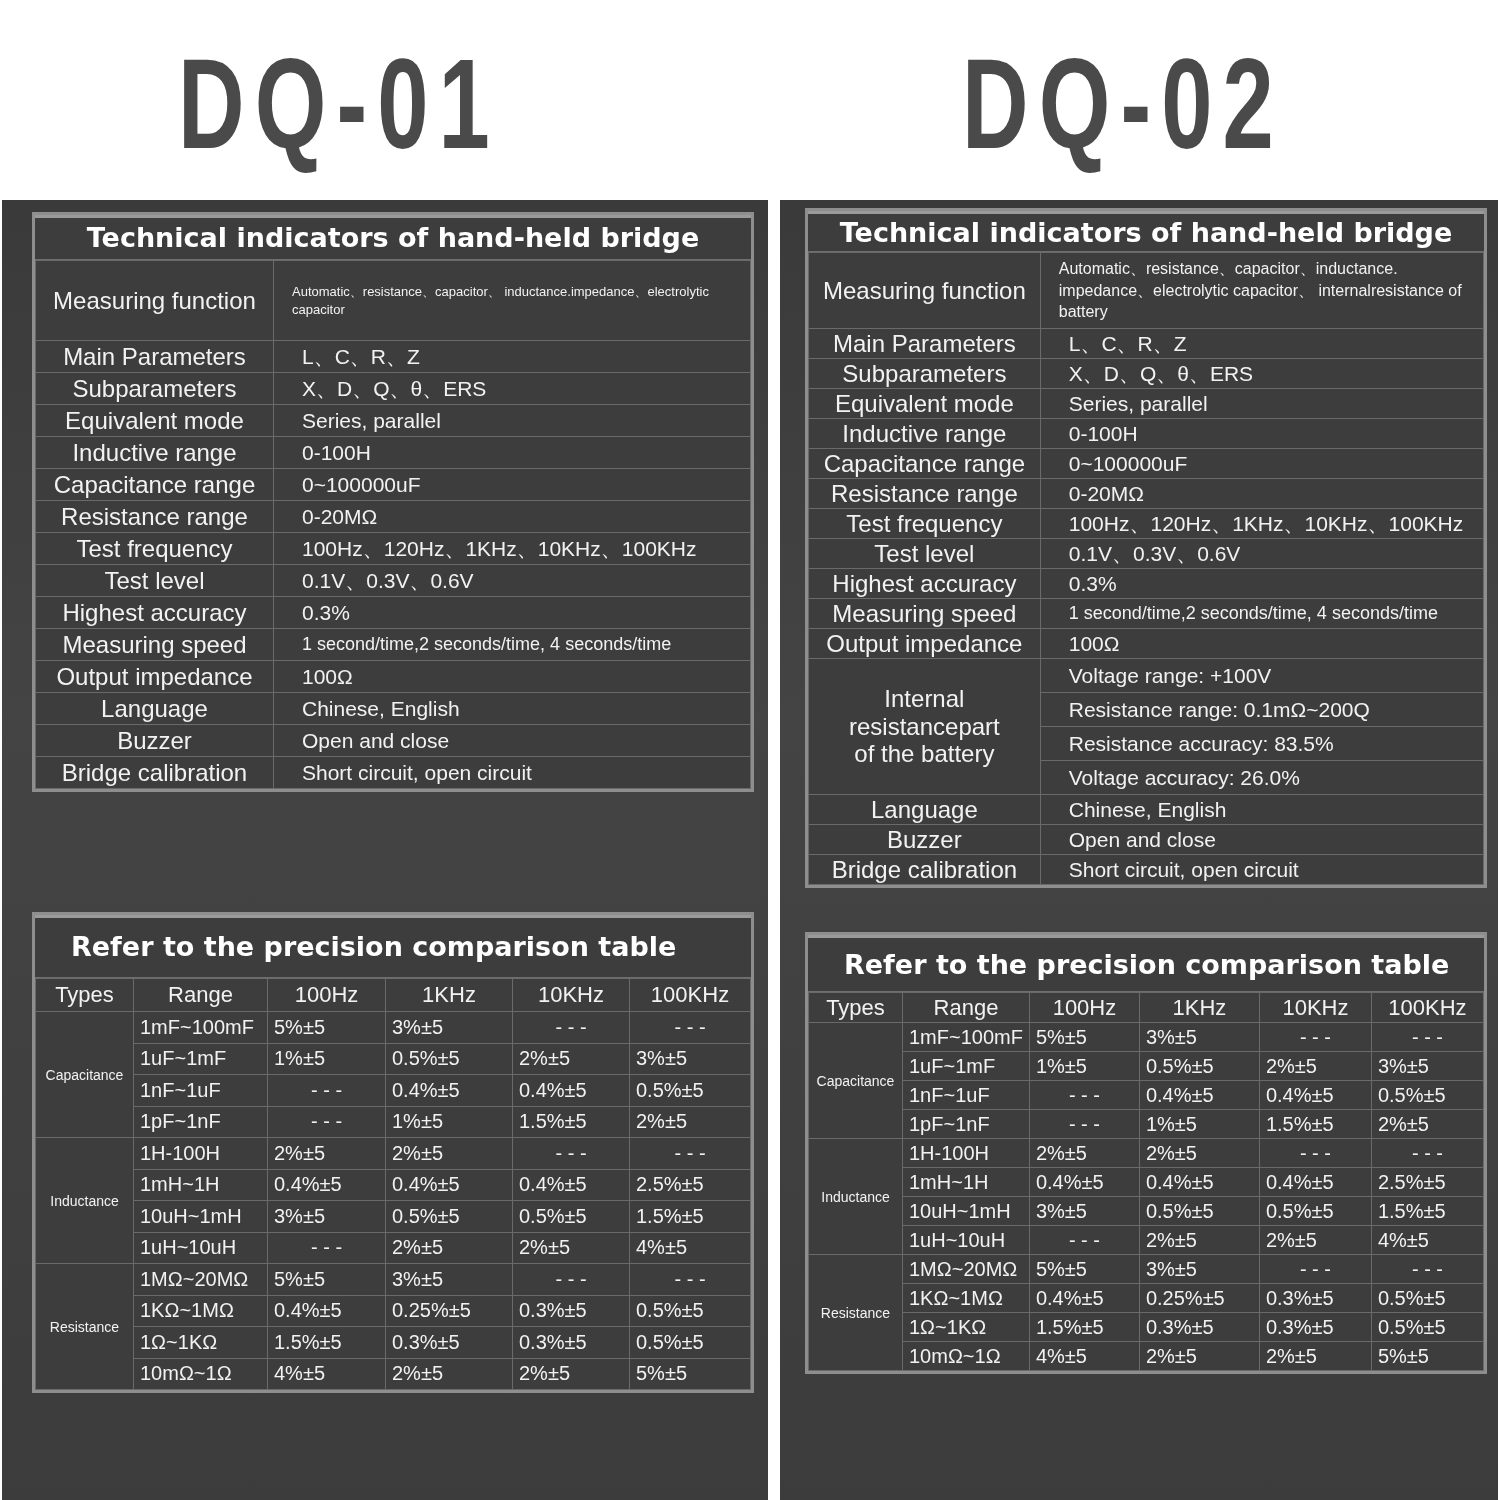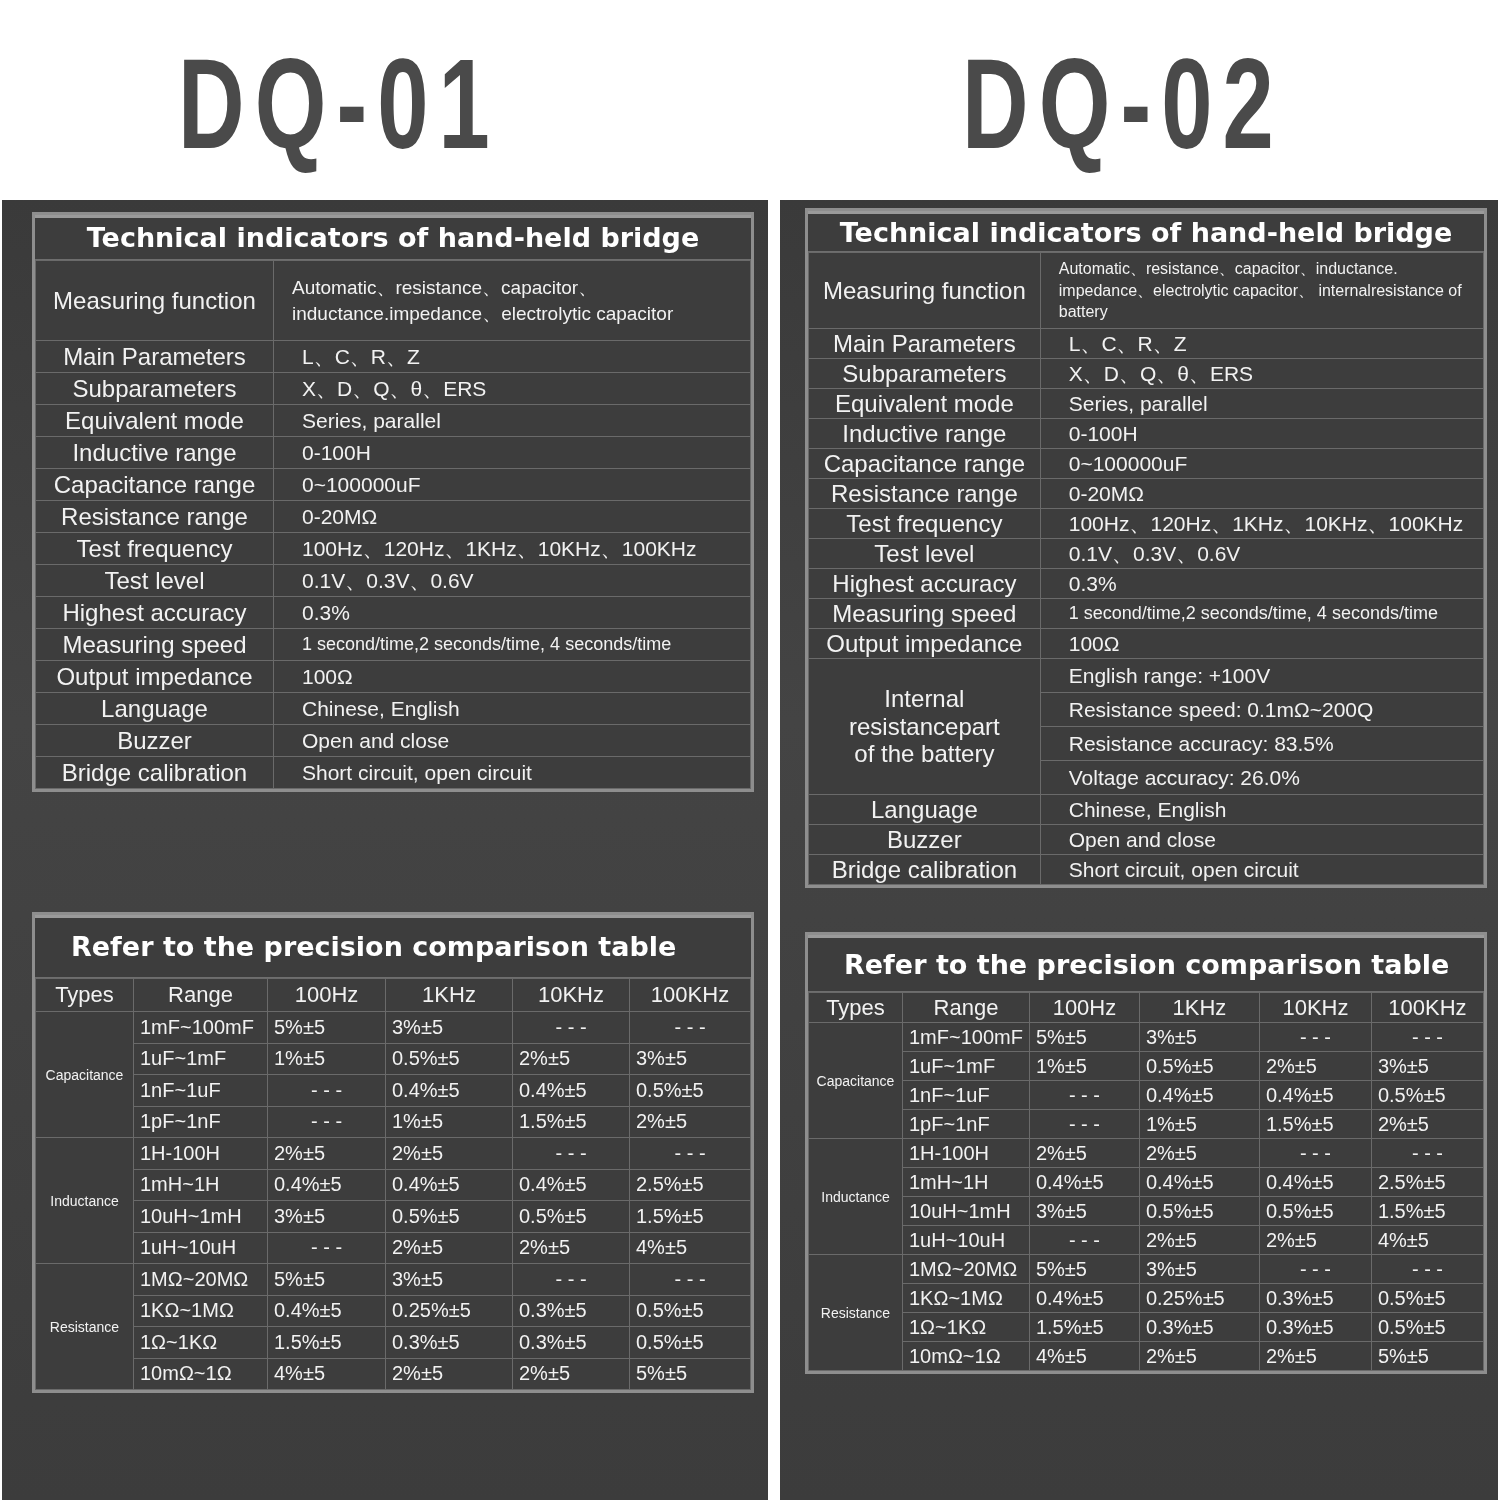--- a/index.html
+++ b/index.html
@@ -27,21 +27,21 @@
   <div class="card" style="left:30px; top:12px; width:716px;">
     <div class="card-title" style="height:44px; line-height:46px;">Technical indicators of hand-held bridge</div>
     <table class="spec">
       <colgroup>
           <col style="width:238px">
           <col>
         </colgroup>
       <tbody id="spec0">
           <tr style="height: 80px;">
             <td class="k">Measuring function</td>
-            <td class="v" style="font-size: 19px; padding-left: 18px; line-height: 1.35;">Automatic、resistance、capacitor、 inductance.impedance、electrolytic capacitor</td>
+            <td class="v" style="font-size: 13px; padding-left: 18px; line-height: 1.35;">Automatic、resistance、capacitor、 inductance.impedance、electrolytic capacitor</td>
           </tr>
           <tr style="height: 32px;">
             <td class="k">Main Parameters</td>
             <td class="v">L、C、R、Z</td>
           </tr>
           <tr style="height: 32px;">
             <td class="k">Subparameters</td>
             <td class="v">X、D、Q、θ、ERS</td>
           </tr>
           <tr style="height: 32px;">
@@ -261,24 +261,24 @@
           <tr style="height: 30px;">
             <td class="k">Measuring speed</td>
             <td class="v" style="font-size: 18px;">1 second/time,2 seconds/time, 4 seconds/time</td>
           </tr>
           <tr style="height: 30px;">
             <td class="k">Output impedance</td>
             <td class="v">100Ω</td>
           </tr>
           <tr style="height: 34px;">
             <td class="k" rowspan="4" style="white-space: normal; padding: 12px 40px; line-height: 1.15;">Internal resistancepart of the battery</td>
-            <td class="v">English range: +100V</td>
+            <td class="v">Voltage range: +100V</td>
           </tr>
           <tr style="height: 34px;">
-            <td class="v">Resistance speed: 0.1mΩ~200Q</td>
+            <td class="v">Resistance range: 0.1mΩ~200Q</td>
           </tr>
           <tr style="height: 34px;">
             <td class="v">Resistance accuracy: 83.5%</td>
           </tr>
           <tr style="height: 34px;">
             <td class="v">Voltage accuracy: 26.0%</td>
           </tr>
           <tr style="height: 30px;">
             <td class="k">Language</td>
             <td class="v">Chinese, English</td>

